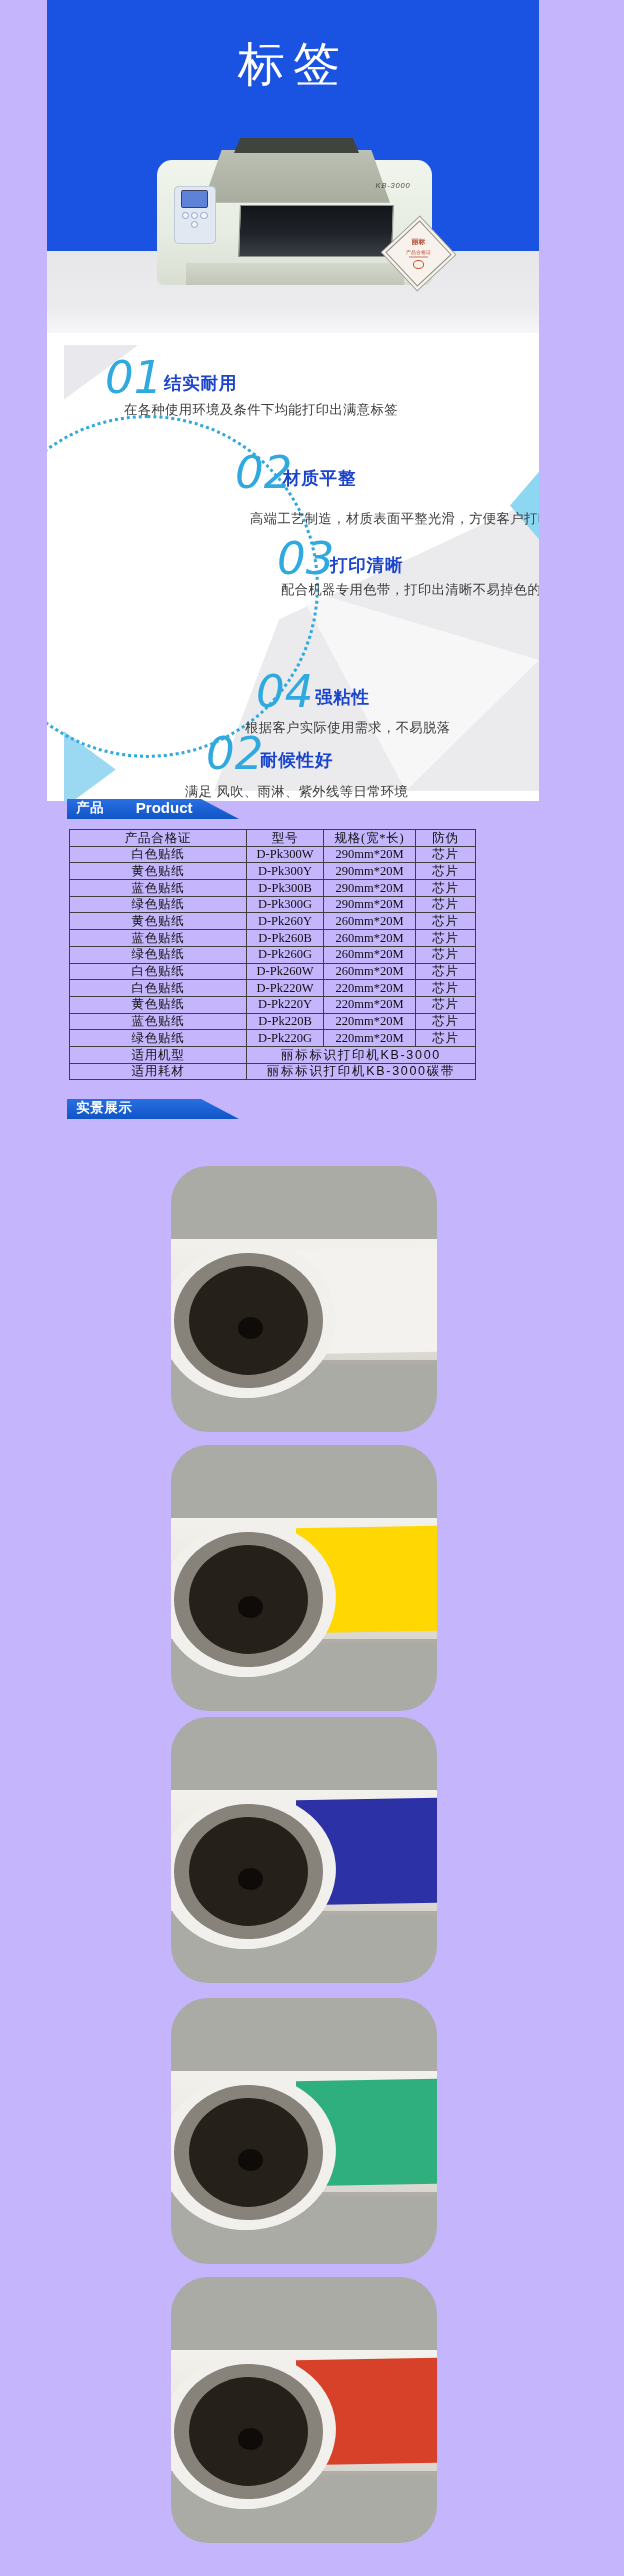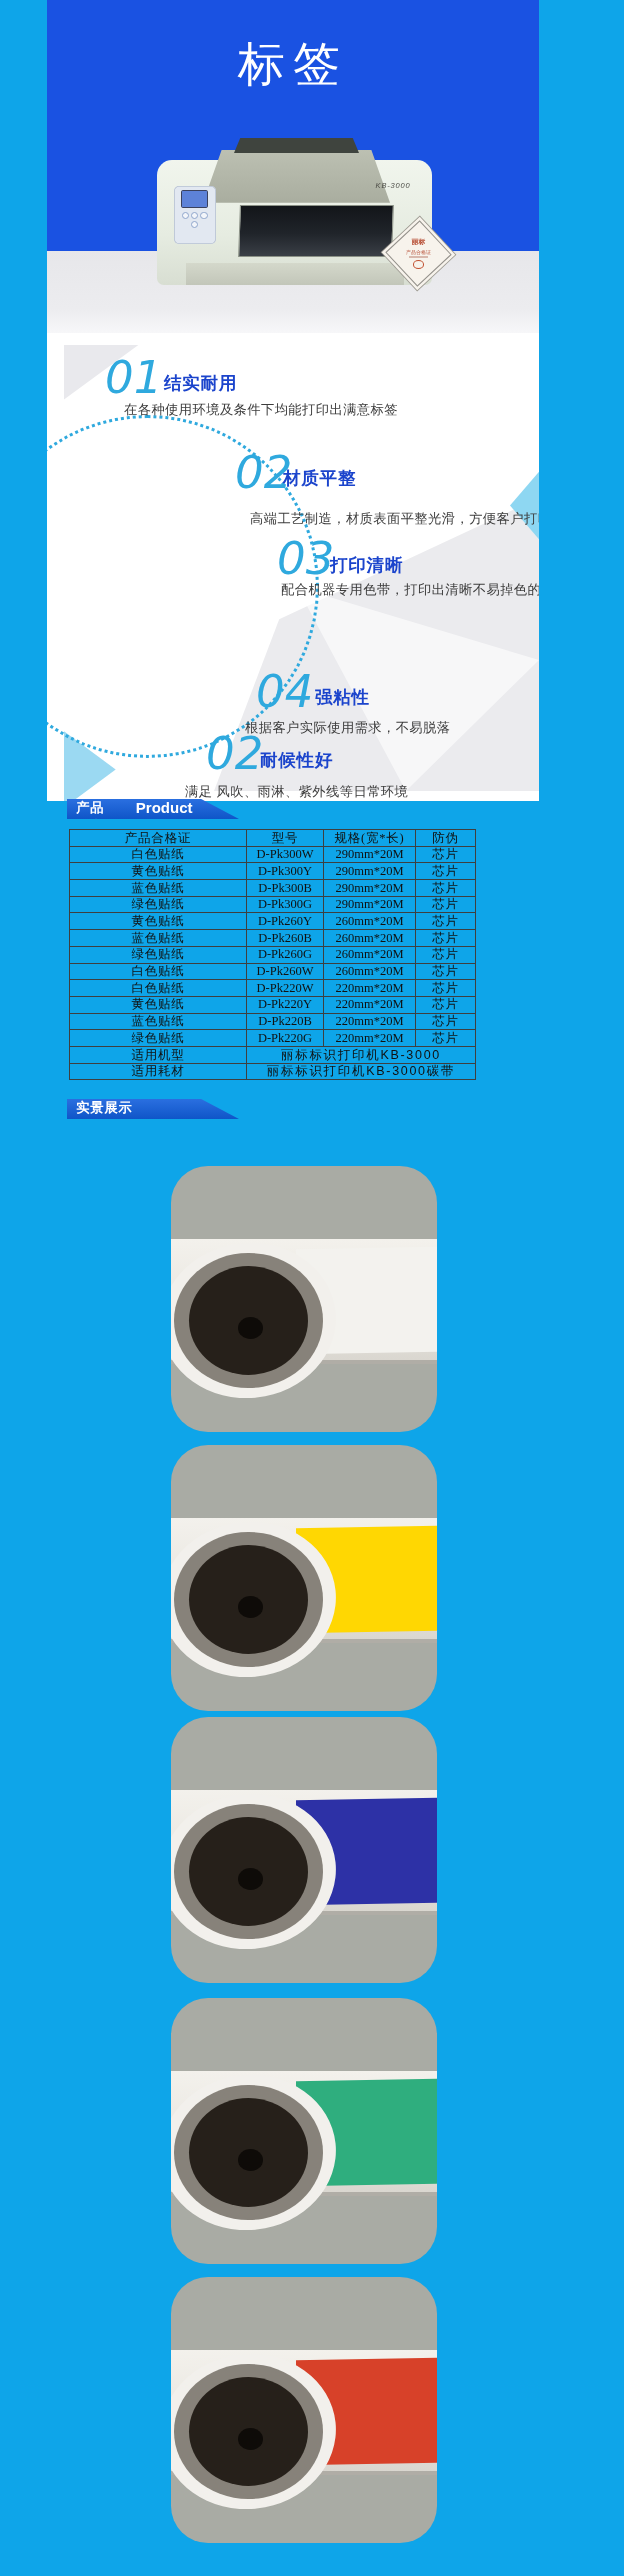--- a/index.html
+++ b/index.html
@@ -1,19 +1,19 @@
 <!DOCTYPE html>
 <html style="font-size:13.3px"><head>
 <meta charset="utf-8">
 <style>
   * { margin:0; padding:0; box-sizing:border-box; }
   html,body { background:#ffffff; }
   .page {
     position:relative; width:624px; height:2576px; margin:0 auto;
-    background:#0ea5e9; overflow:hidden;
+    background:#c4b5fd; overflow:hidden;
     font-family:"Liberation Sans", sans-serif;
   }
 
   
   .banner { position:absolute; left:47px; top:0; width:492px; height:251px; background:#1a52e2; }
   .banner-title {
     position:absolute; left:0; top:33px; width:100%; text-align:center;
     color:#ffffff; font-size:47px; letter-spacing:8.3px; font-weight:normal;
   }
   .gray-strip { position:absolute; left:47px; top:251px; width:492px; height:82px;

